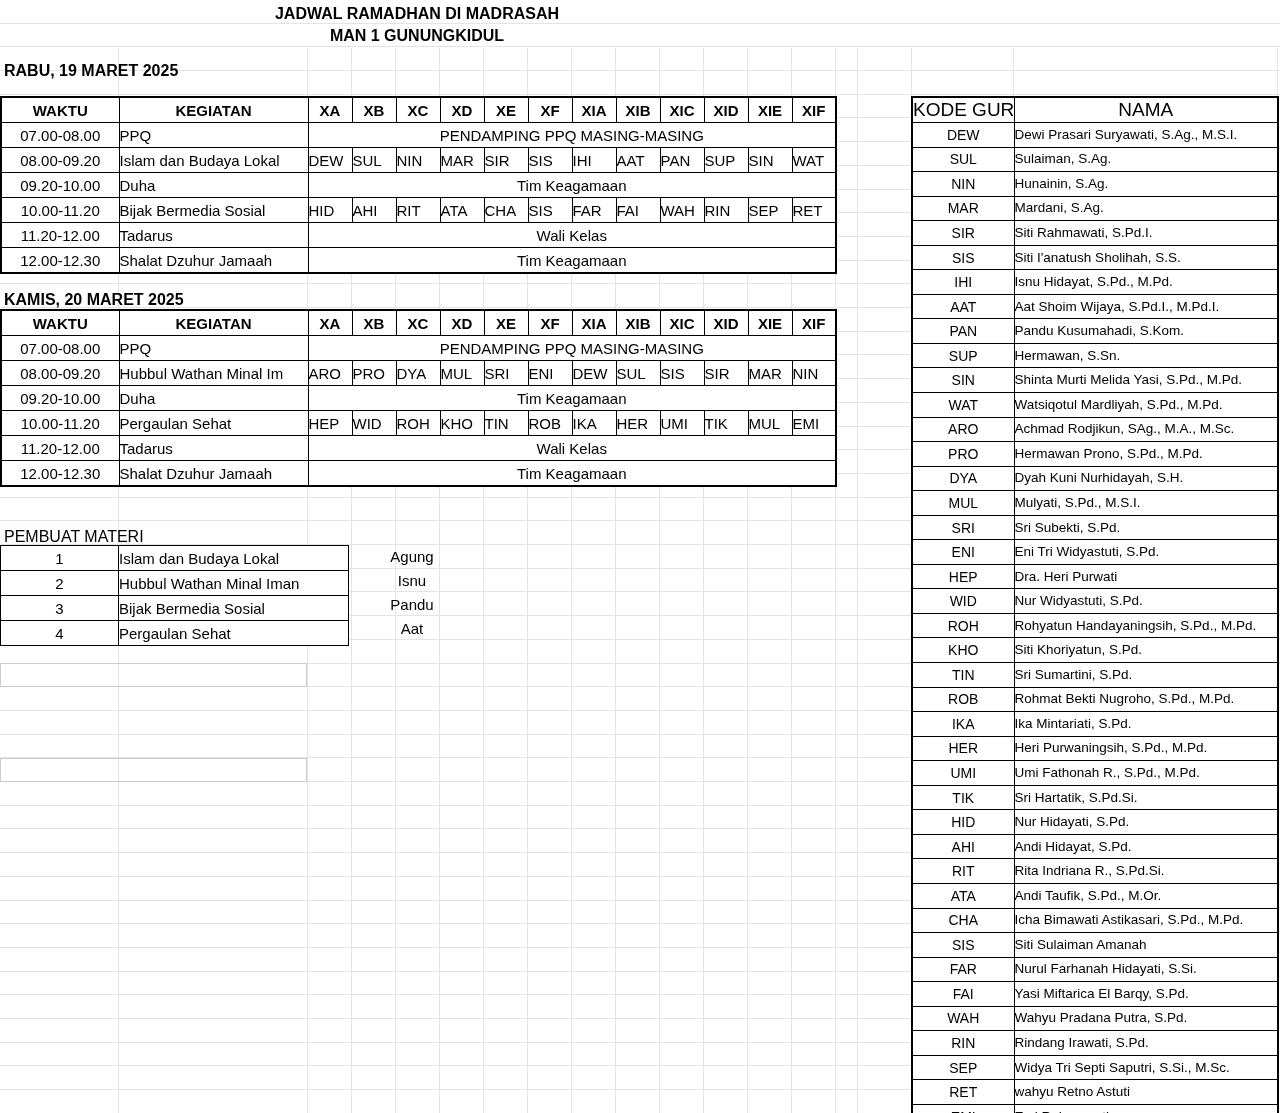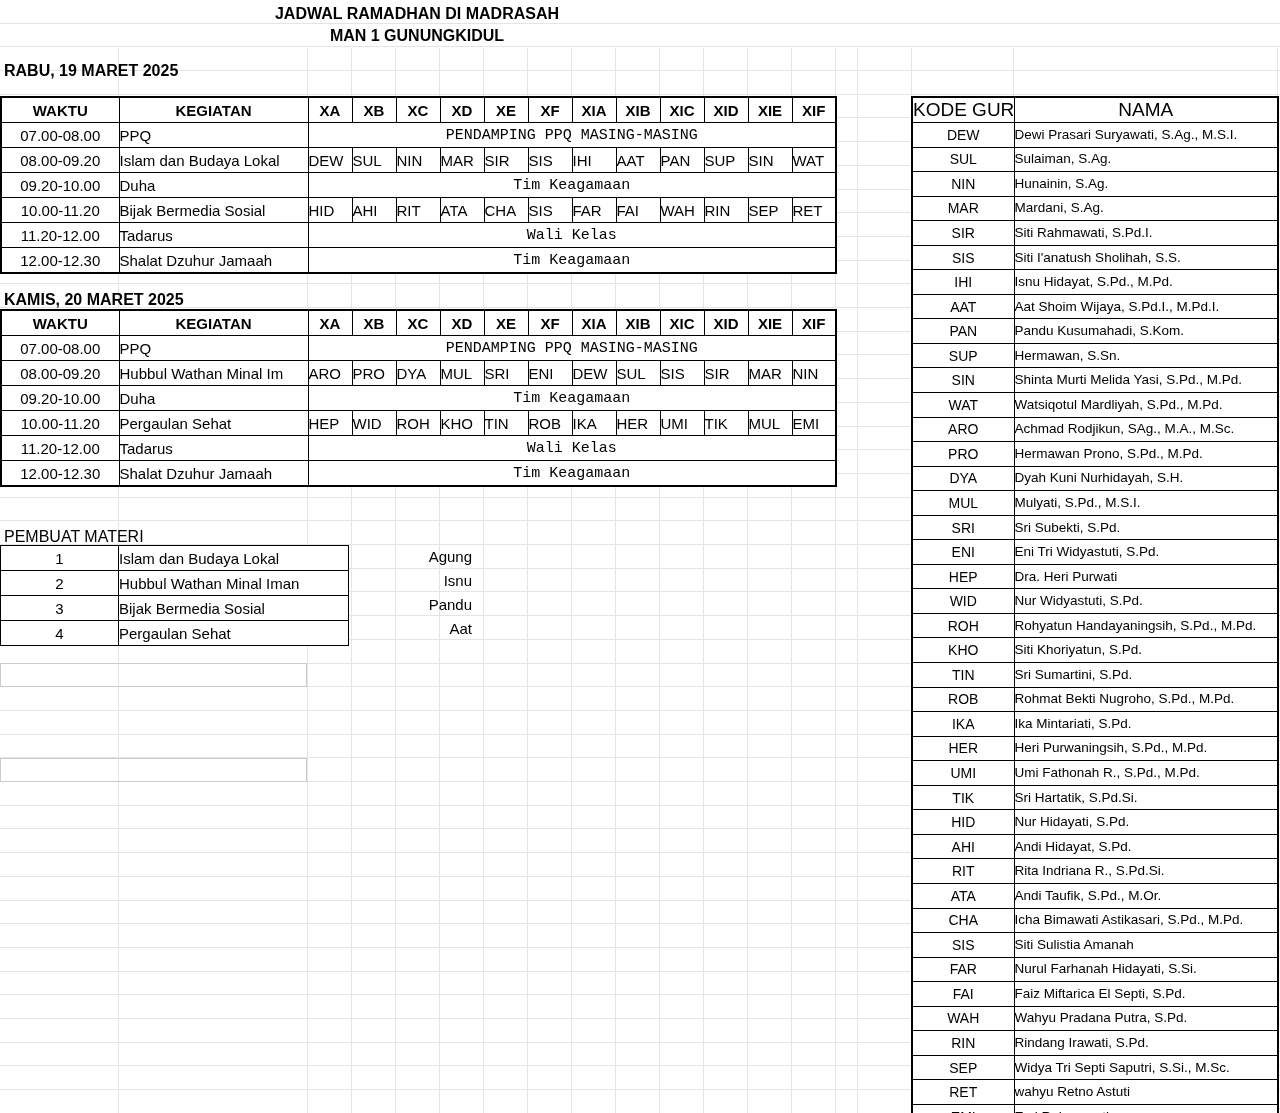--- a/index.html
+++ b/index.html
@@ -14,30 +14,30 @@
   .heading{position:absolute;left:4px;font-size:16px;font-weight:bold;line-height:18px;white-space:nowrap;}
   .heading.light{font-weight:normal;}
   table.sched{position:absolute;border-collapse:collapse;table-layout:fixed;background:#fff;
               border:2px solid #000;}
   table.sched th,table.sched td{border:1px solid #000;font-size:15px;line-height:15px;
               padding:0;overflow:hidden;white-space:nowrap;height:24px;}
   table.sched th{font-weight:bold;text-align:center;}
   td.c-time{padding-left:8px;text-align:center;}
   td.c-act{padding-left:4px;text-align:left;}
   td.c-code{padding-left:3px;text-align:left;}
-  td.c-merged{text-align:center;font-family:Liberation Mono, monospace;}
+  td.c-merged{text-align:center;}
   
   table.pembuat{position:absolute;left:0;top:545px;width:348px;border-collapse:collapse;
                 table-layout:fixed;background:#fff;border:1px solid #000;}
   table.pembuat td{border:1px solid #000;font-size:15px;line-height:15px;height:24px;
                 padding:0;overflow:hidden;white-space:nowrap;}
   td.c-no{text-align:center;}
   td.c-materi{padding-left:4px;text-align:left;}
   .pembuat-names{position:absolute;left:352px;top:545px;width:120px;}
-  .pembuat-names div{height:24px;line-height:24px;font-size:15px;text-align:right;}
+  .pembuat-names div{height:24px;line-height:24px;font-size:15px;text-align:center;}
   
   table.guru{position:absolute;left:911px;top:96px;width:366px;border-collapse:collapse;
              table-layout:fixed;background:#fff;border:2px solid #000;}
   table.guru th,table.guru td{border:1px solid #000;padding:0;overflow:hidden;
              white-space:nowrap;height:23.56px;line-height:14px;}
   table.guru th{font-size:19px;font-weight:normal;text-align:center;height:24px;}
   td.g-code{font-size:14px;text-align:center;}
   td.g-name{font-size:13.5px;text-align:left;padding-left:5px;}
   
   .ghost-box{position:absolute;border:1px solid #cbcbcf;background:transparent;}
@@ -427,29 +427,29 @@
         <tr>
           <td class="g-code">ATA</td>
           <td class="g-name">Andi Taufik, S.Pd., M.Or.</td>
         </tr>
         <tr>
           <td class="g-code">CHA</td>
           <td class="g-name">Icha Bimawati Astikasari, S.Pd., M.Pd.</td>
         </tr>
         <tr>
           <td class="g-code">SIS</td>
-          <td class="g-name">Siti Sulistia Amanah</td>
+          <td class="g-name">Siti Sulaiman Amanah</td>
         </tr>
         <tr>
           <td class="g-code">FAR</td>
           <td class="g-name">Nurul Farhanah Hidayati, S.Si.</td>
         </tr>
         <tr>
           <td class="g-code">FAI</td>
-          <td class="g-name">Faiz Miftarica El Septi, S.Pd.</td>
+          <td class="g-name">Yasi Miftarica El Barqy, S.Pd.</td>
         </tr>
         <tr>
           <td class="g-code">WAH</td>
           <td class="g-name">Wahyu Pradana Putra, S.Pd.</td>
         </tr>
         <tr>
           <td class="g-code">RIN</td>
           <td class="g-name">Rindang Irawati, S.Pd.</td>
         </tr>
         <tr>

